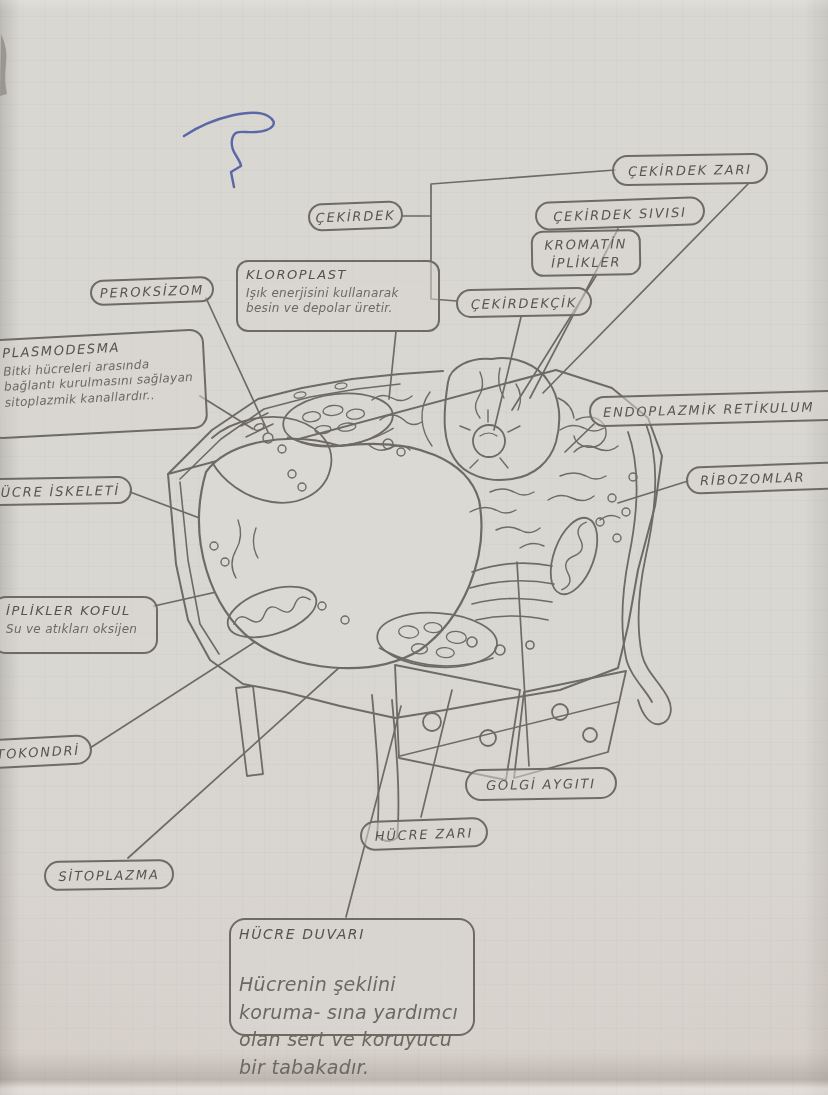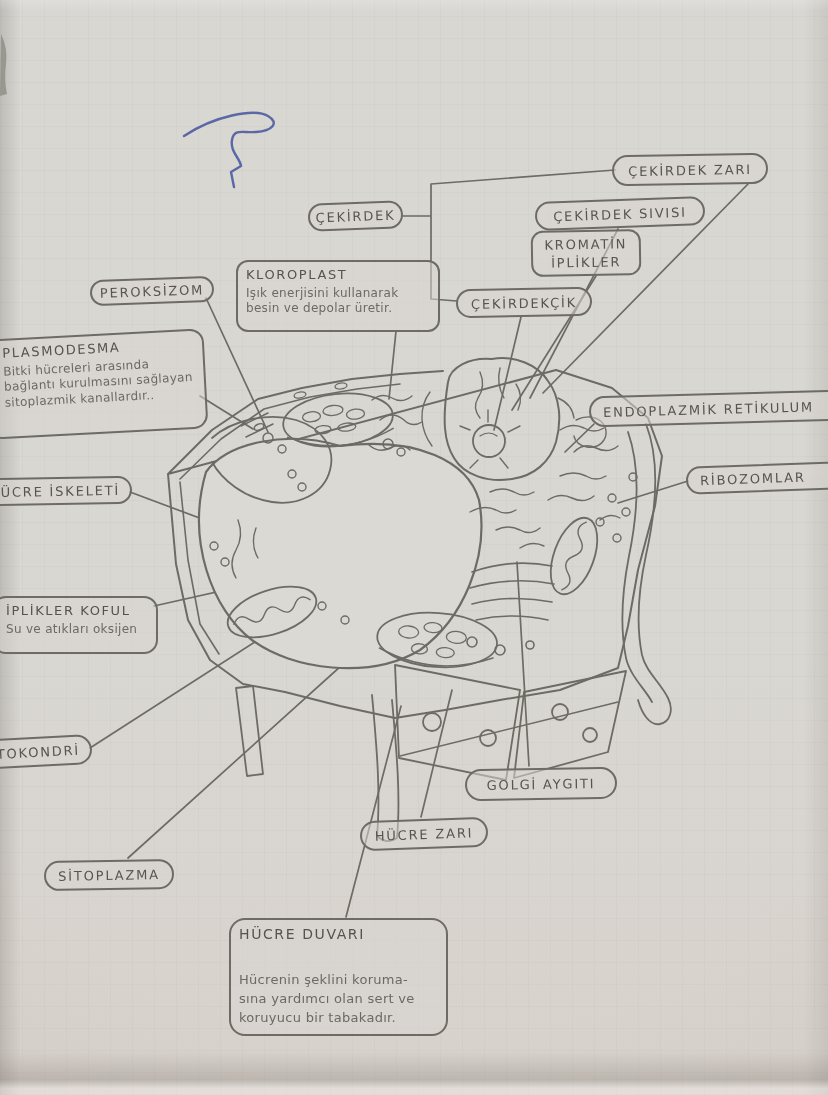--- a/index.html
+++ b/index.html
@@ -7,41 +7,42 @@
   .page{
     position:relative;width:828px;height:1095px;overflow:hidden;
     background:
       linear-gradient(180deg, rgba(255,255,255,.18) 0%, rgba(255,255,255,0) 1%),
       linear-gradient(180deg, rgba(0,0,0,0) 96%, rgba(96,90,84,.25) 98.6%, rgba(255,255,255,.35) 99.4%),
       linear-gradient(90deg, rgba(70,66,60,.18) 0%, rgba(0,0,0,0) 2.5%, rgba(0,0,0,0) 97%, rgba(70,66,60,.10) 100%),
       repeating-linear-gradient(0deg, rgba(110,115,130,.045) 0 1px, rgba(0,0,0,0) 1px 22px),
       repeating-linear-gradient(90deg, rgba(110,115,130,.045) 0 1px, rgba(0,0,0,0) 1px 22px),
       radial-gradient(130% 100% at 50% 40%, #d9d7d2 55%, #d2cfc9 88%, #c8c4bd 100%),
       #d7d5d0;
+    font-style: italic;
   }
   .page::after{ 
     content:"";position:absolute;inset:0;pointer-events:none;
     background:linear-gradient(180deg, rgba(0,0,0,0) 60%, rgba(205,170,160,.07) 82%, rgba(205,175,160,.12) 96%);
   }
   svg.art{position:absolute;left:0;top:0;z-index:1;}
   .lbl{
     position:absolute;z-index:2;box-sizing:border-box;
     border:2px solid #6d6b64;color:#57554d;
     background:rgba(216,214,209,.55);
     font-family:"DejaVu Sans",sans-serif;
   }
   .pill{
     border-radius:16px;padding:3px 8px 2px;
     font-size:13px;letter-spacing:1.8px;white-space:nowrap;
     display:flex;align-items:center;justify-content:center;text-align:center;
   }
   .box{border-radius:12px;padding:5px 8px;font-size:12px;line-height:1.3;}
   .box .ttl{font-size:13px;letter-spacing:1.6px;margin-bottom:2px;color:#55534b;}
   .box .dsc{letter-spacing:.3px;color:#6b6960;}
-  .big .dsc{font-size:13px;line-height:1.45;margin-top:28px;}
+  .big .dsc{font-size:19px;line-height:1.45;margin-top:28px;}
   .big .ttl{font-size:14px;}
 </style>
 </head>
 <body>
 
 <div class="page">
 
   <svg class="art" width="828" height="1095" viewBox="0 0 828 1095">
     <g stroke="#6d6b64" fill="none" stroke-linecap="round" stroke-linejoin="round">
 
@@ -260,18 +261,18 @@
   </div>
 
   <div class="lbl pill" style="left:360px;top:819px;width:128px;height:30px;transform:rotate(-2deg);">
     <span>HÜCRE ZARI</span>
   </div>
 
   <div class="lbl pill" style="left:44px;top:860px;width:130px;height:30px;transform:rotate(-1deg);">
     <span>SİTOPLAZMA</span>
   </div>
 
-  <div class="lbl box big" style="left:229px;top:918px;width:219px;height:118px;border-radius:16px;">
+  <div class="lbl box big" style="left:229px;top:918px;width:246px;height:118px;border-radius:16px;">
     <div class="ttl">HÜCRE DUVARI</div>
     <div class="dsc">Hücrenin şeklini koruma- sına yardımcı olan sert ve koruyucu bir tabakadır.</div>
   </div>
 
 </div>
 
 </body></html>

